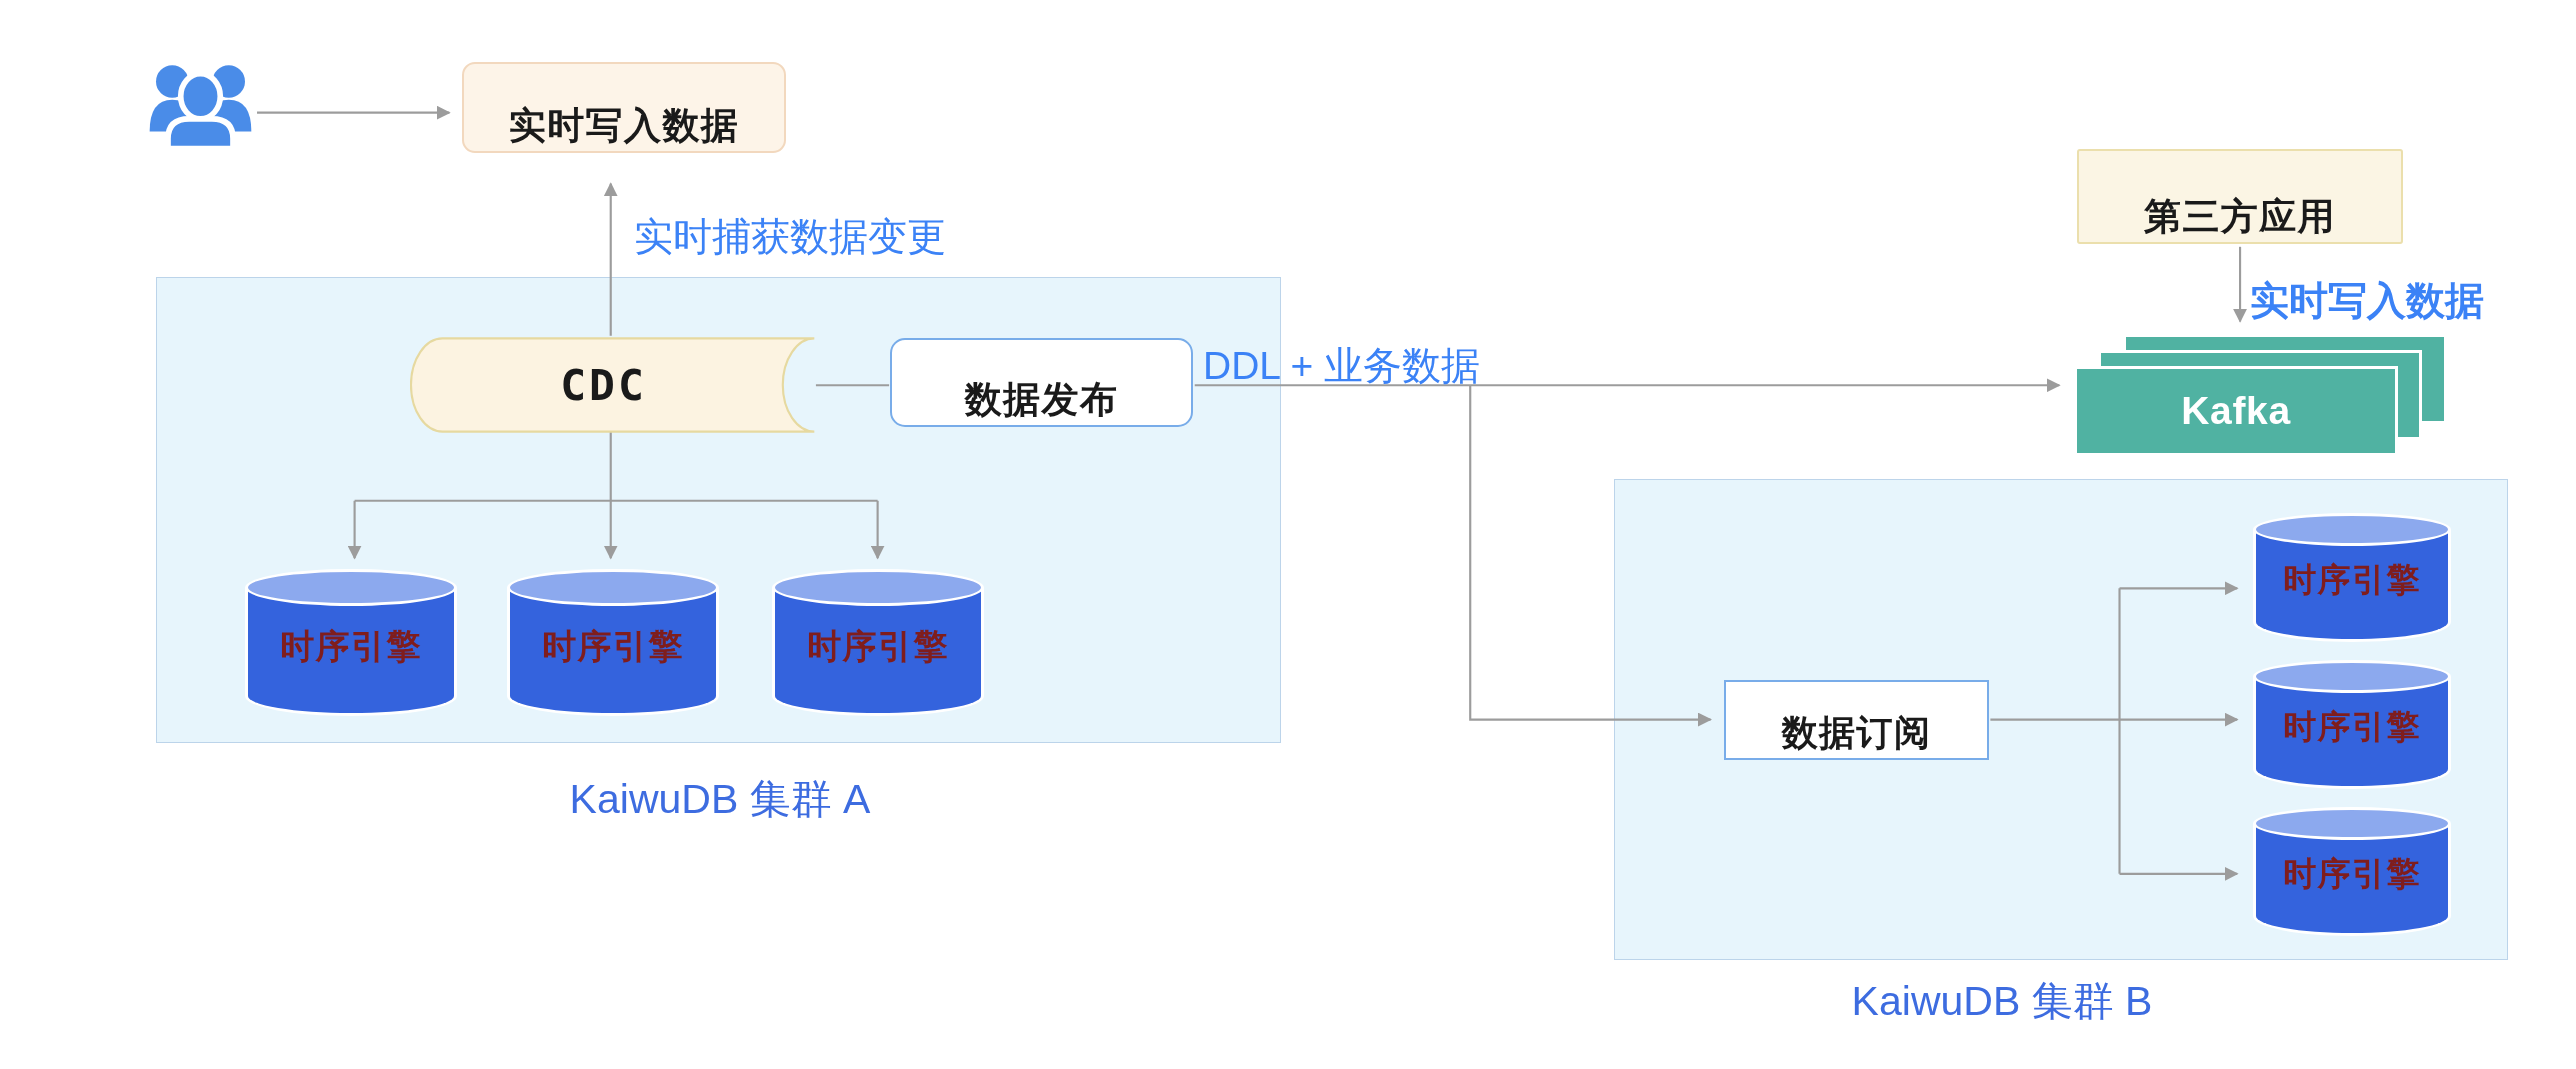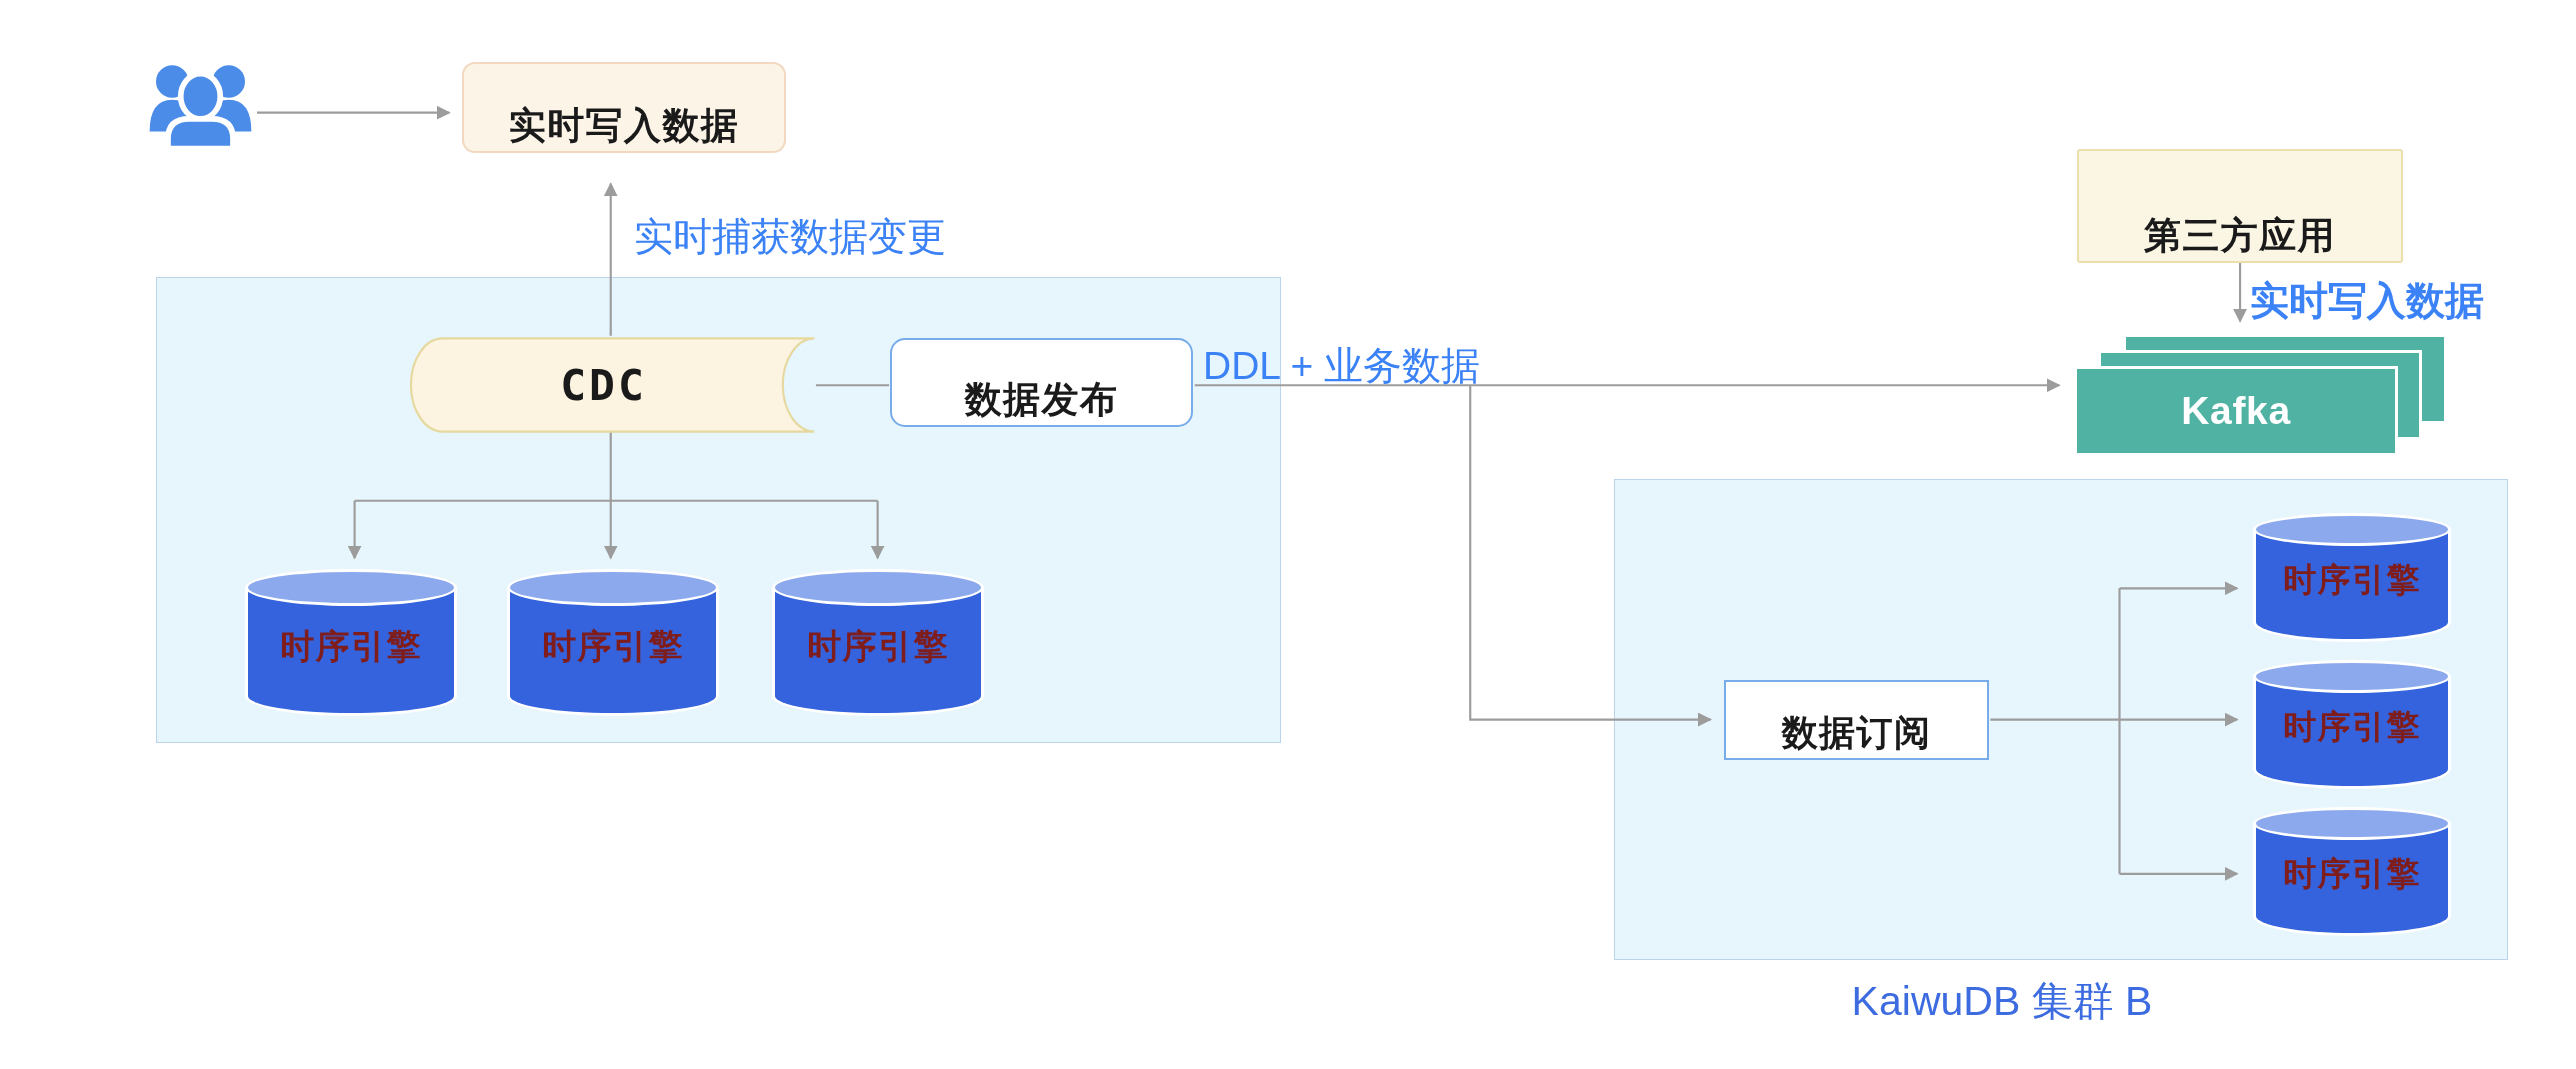--- a/index.html
+++ b/index.html
@@ -139,22 +139,23 @@
     <div class="cap"></div>
     <div class="body"></div>
     <div class="cyl-label">时序引擎</div>
   </div>
   <div class="cyl" style="left:772px;top:569px;width:212px;height:147px;--caph:37px;">
     <div class="cap"></div>
     <div class="body"></div>
     <div class="cyl-label">时序引擎</div>
   </div>
 
+  <div class="cluster-label" style="left:720px;top:772px;">KaiwuDB 集群 A</div>
 
-  <div class="node cream-square" style="left:2077px;top:149px;width:326px;height:114px;">
+  <div class="node cream-square" style="left:2077px;top:149px;width:326px;height:95px;">
     <span>第三方应用</span>
   </div>
 
   <div class="edge-label" style="left:2250px;top:274px;font-weight:700;">实时写入数据</div>
 
   <div class="kafka-rect" style="left:2123px;top:334px;z-index:2;"></div>
   <div class="kafka-rect" style="left:2098px;top:350px;z-index:3;"></div>
   <div class="kafka-rect kafka-front" style="left:2074px;top:366px;z-index:4;">
     <span>Kafka</span>
   </div>

